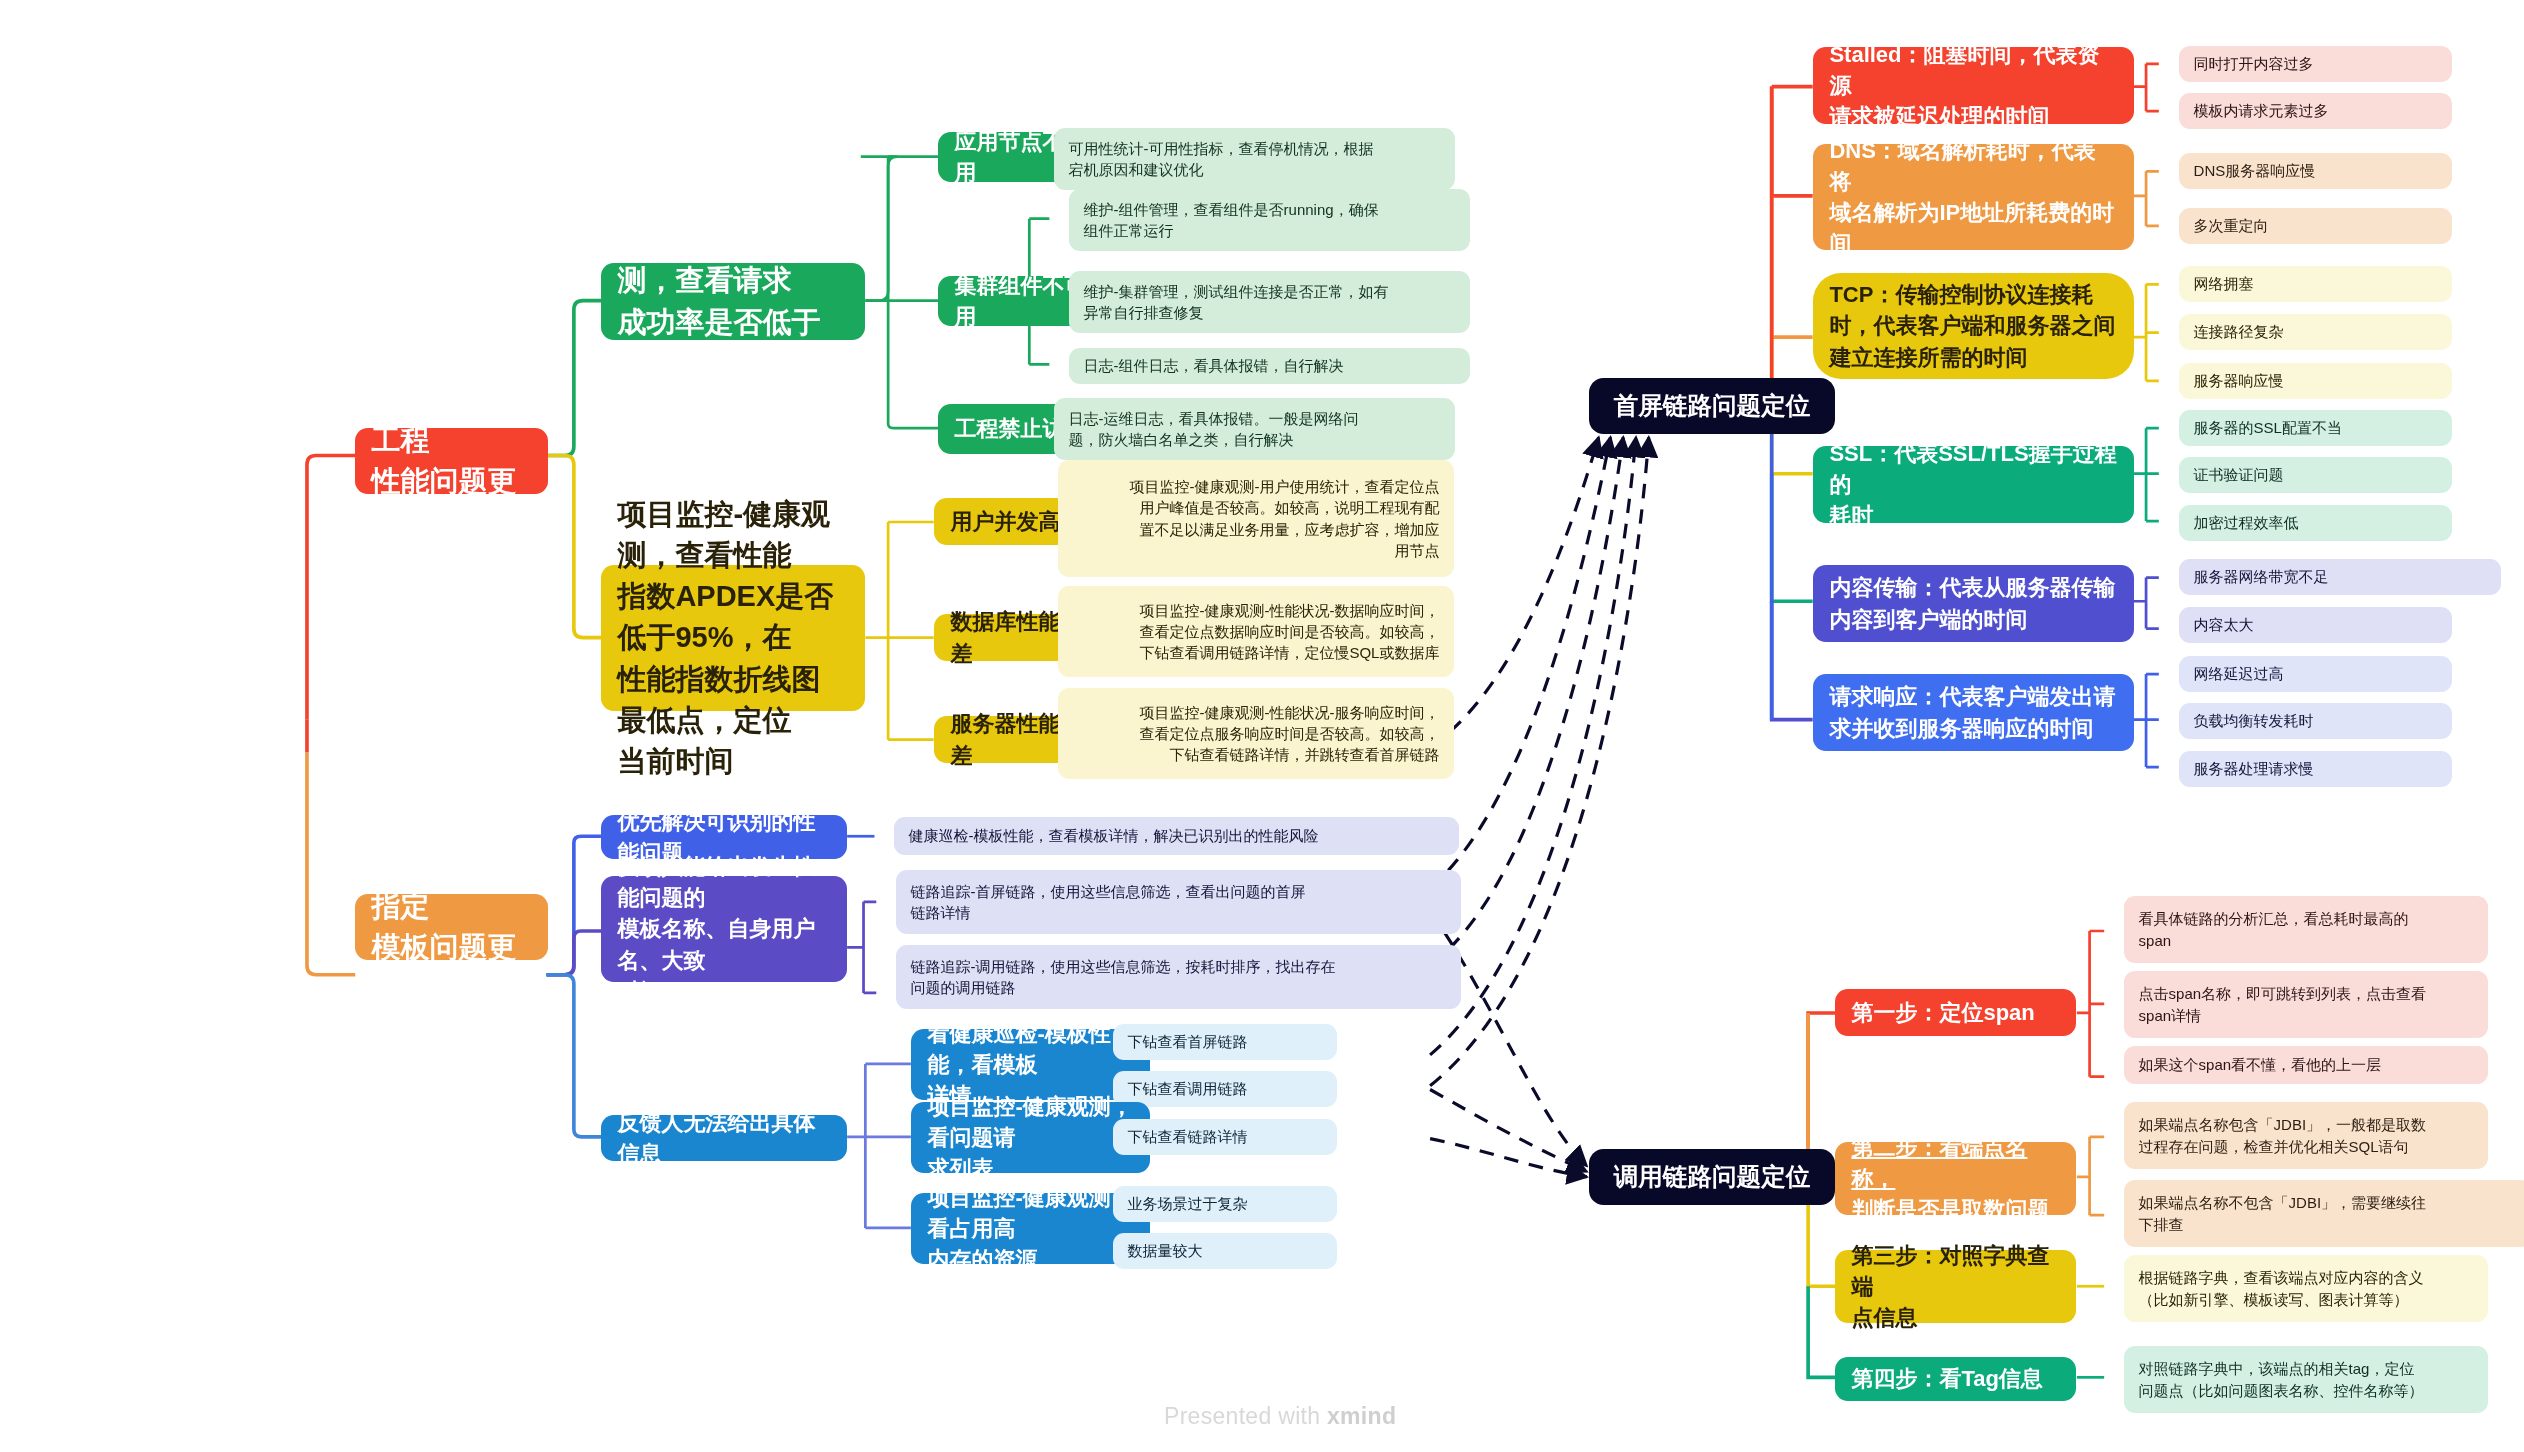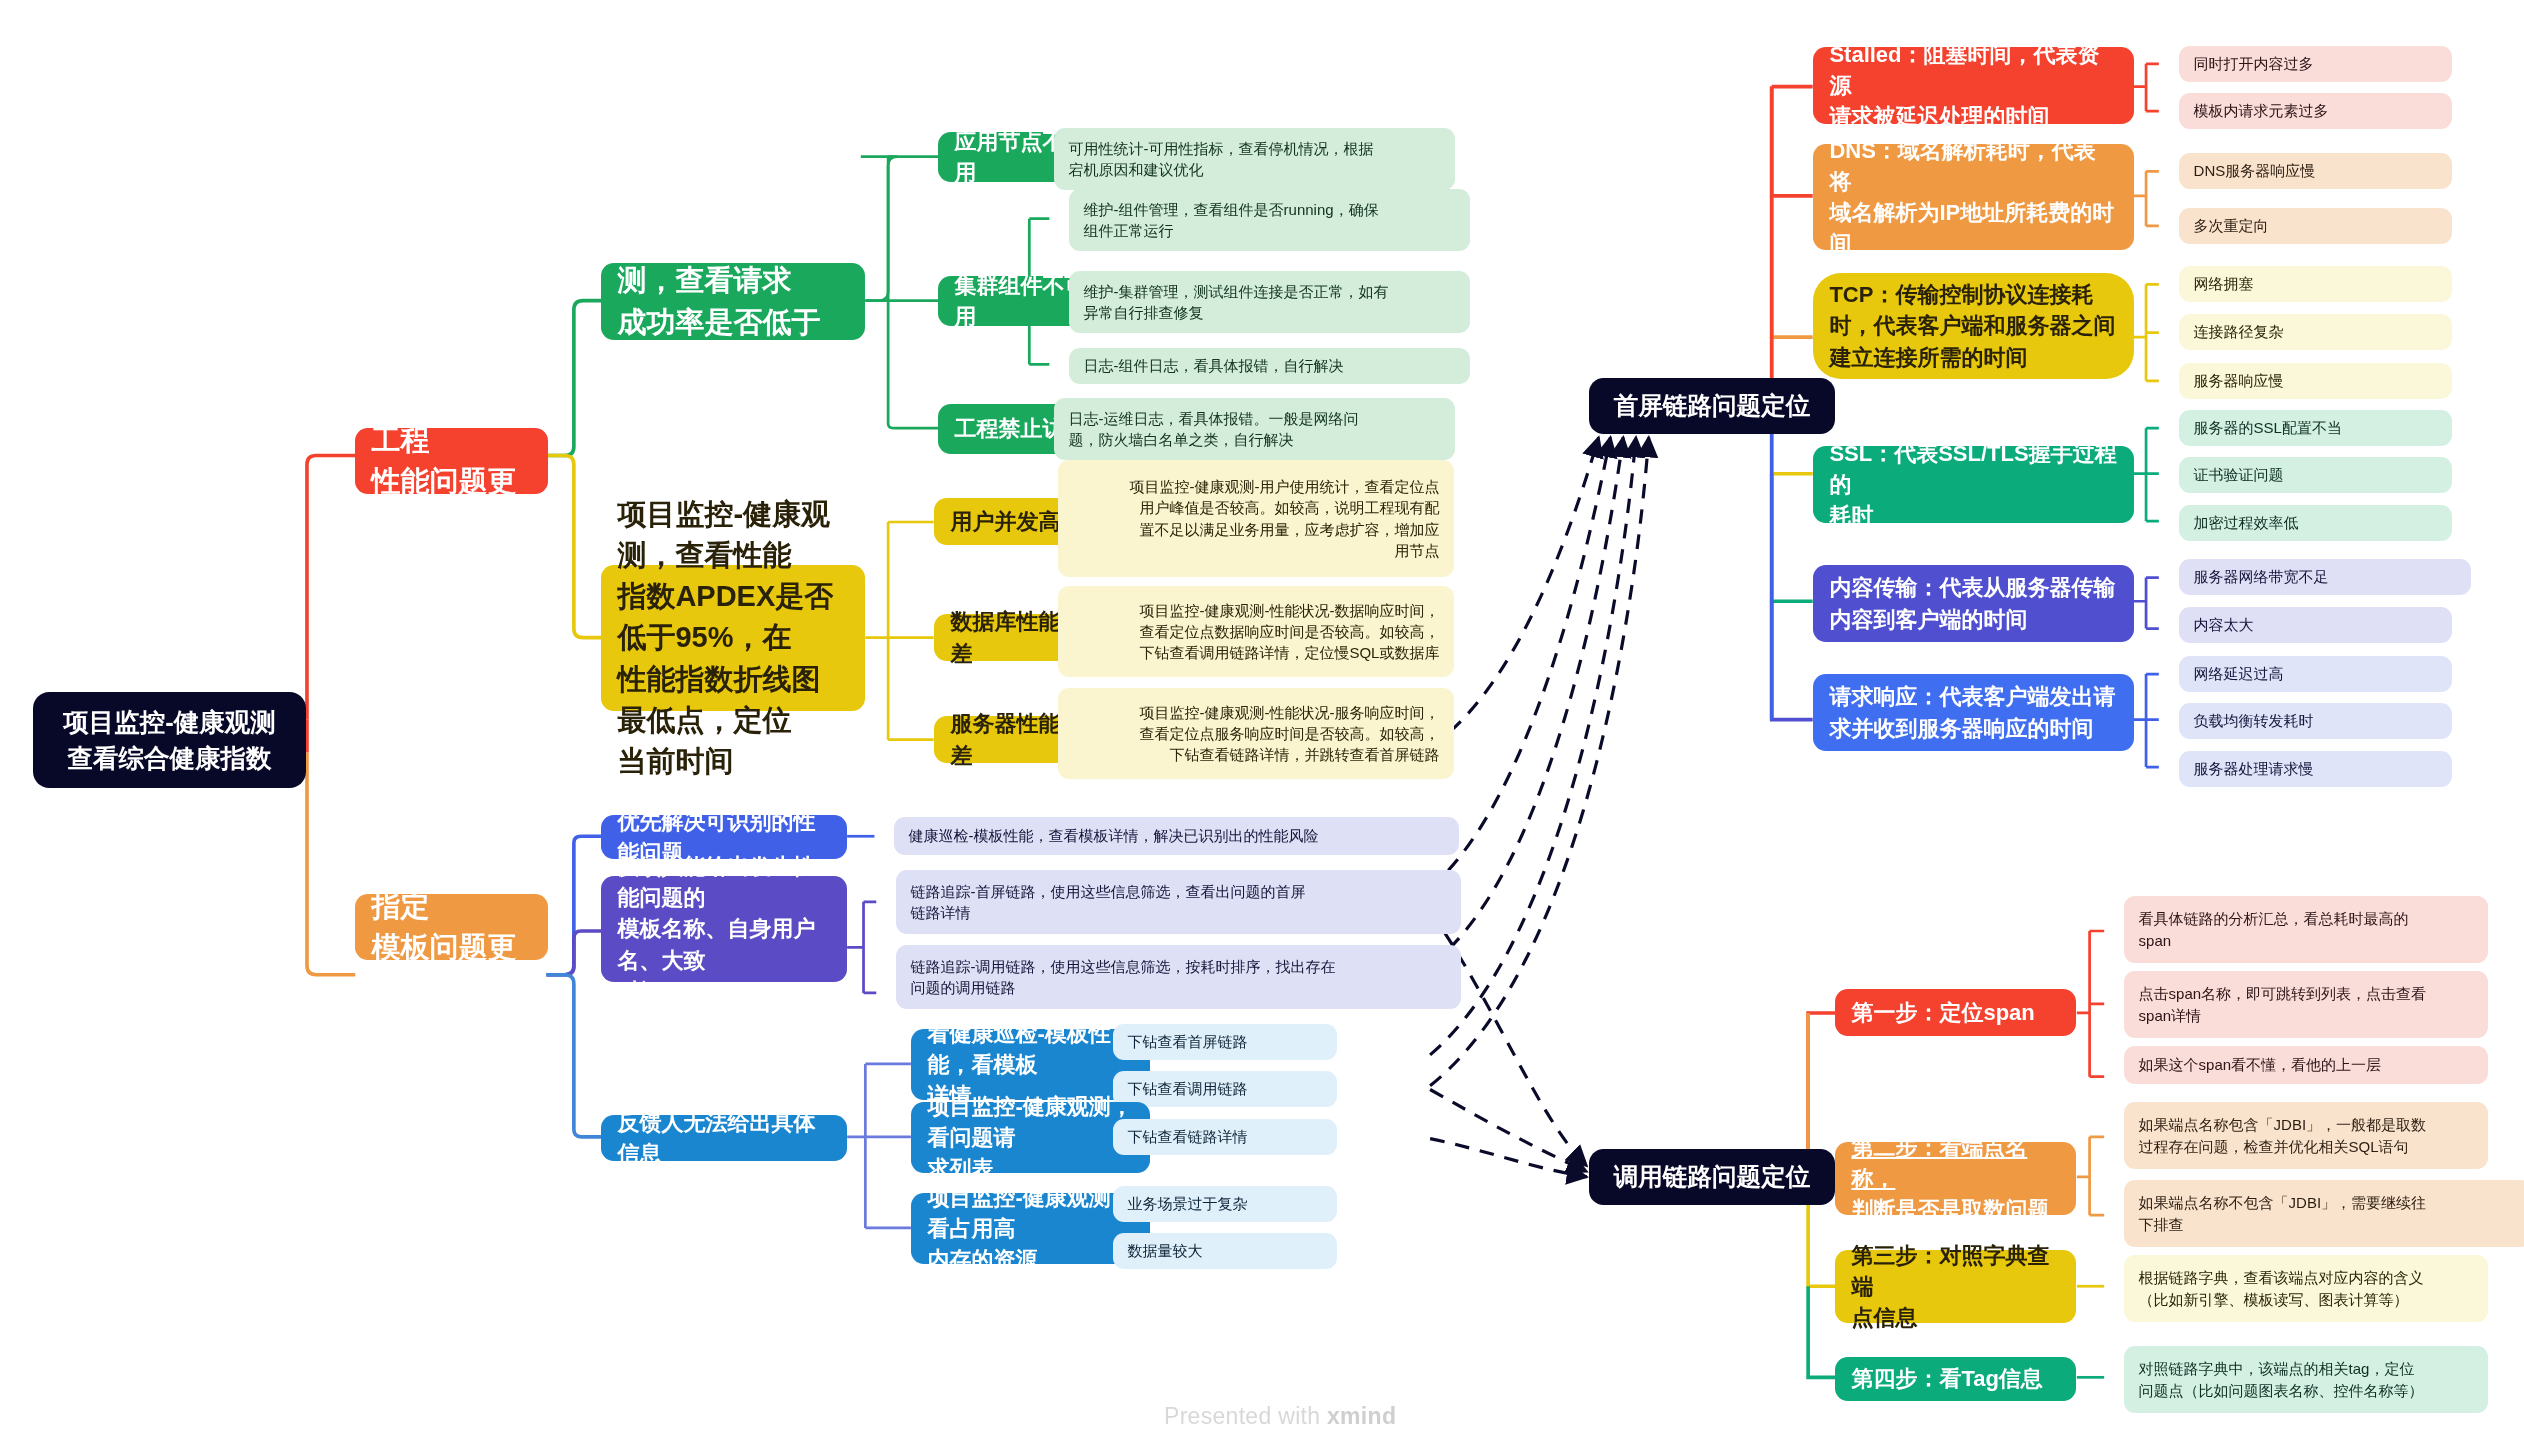--- a/index.html
+++ b/index.html
@@ -125,24 +125,20 @@
     <path d="M1570 975 C1680 880 1740 620 1768 480"></path>
     <path d="M1570 1060 C1700 960 1760 640 1782 480"></path>
     <path d="M1570 1158 C1720 1030 1780 660 1796 480"></path>
     <path d="M1570 1192 C1735 1060 1795 680 1810 480"></path>
     <path d="M1570 1000 C1640 1100 1690 1230 1742 1280"></path>
     <path d="M1570 1196 C1630 1230 1680 1258 1742 1286"></path>
     <path d="M1570 1250 C1630 1262 1680 1282 1742 1292"></path>
   </g>
 </svg>
 
-<div class="node root" style="left:33px;top:692px;width:273px;height:96px;">
-  <span style="white-space:pre-line;">项目监控-健康观测
-查看综合健康指数</span>
-</div>
 
 <div class="node fill c-red" style="left:355px;top:428px;width:193px;height:66px;">
   <span style="white-space:pre-line;">低于95%：工程
 性能问题更大</span>
 </div>
 
 <div class="node fill c-orange" style="left:355px;top:894px;width:193px;height:66px;">
   <span style="white-space:pre-line;">高于95%：指定
 模板问题更大</span>
 </div>
@@ -326,21 +322,21 @@
   <span>证书验证问题</span>
 </div>
 <div class="node leaf p-teal" style="left:2159px;top:505px;width:273px;height:36px;">
   <span>加密过程效率低</span>
 </div>
 
 <div class="node fill c-indigo sm" style="left:1813px;top:565px;width:321px;height:77px;">
   <span style="white-space:pre-line;">内容传输：代表从服务器传输
 内容到客户端的时间</span>
 </div>
-<div class="node leaf p-indigo" style="left:2159px;top:559px;width:292px;height:36px;justify-content:center;">
+<div class="node leaf p-indigo" style="left:2159px;top:559px;width:322px;height:36px;justify-content:center;">
   <span>服务器网络带宽不足</span>
 </div>
 <div class="node leaf p-indigo" style="left:2159px;top:607px;width:273px;height:36px;">
   <span>内容太大</span>
 </div>
 
 <div class="node fill c-brightblue sm" style="left:1813px;top:674px;width:321px;height:77px;">
   <span style="white-space:pre-line;">请求响应：代表客户端发出请
 求并收到服务器响应的时间</span>
 </div>

